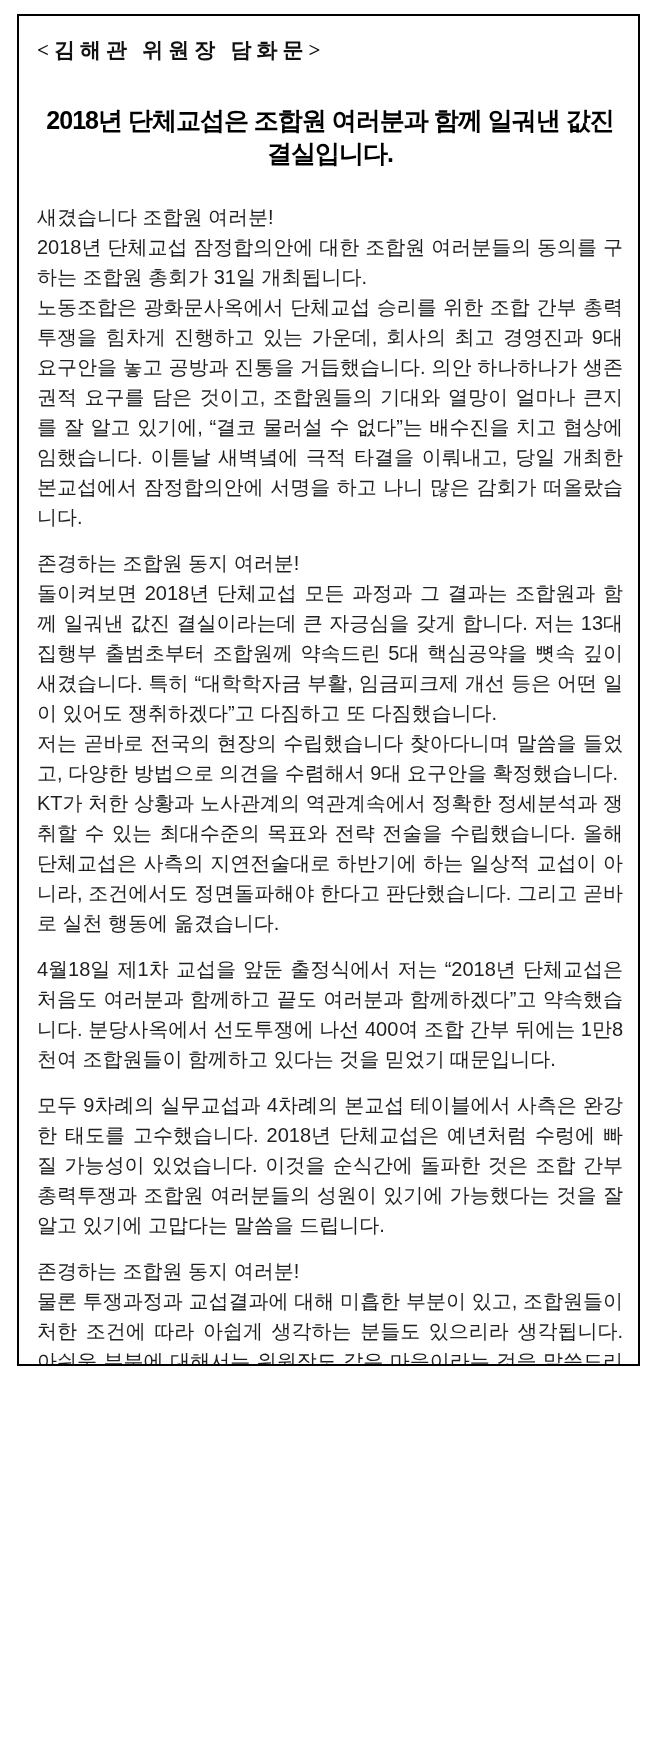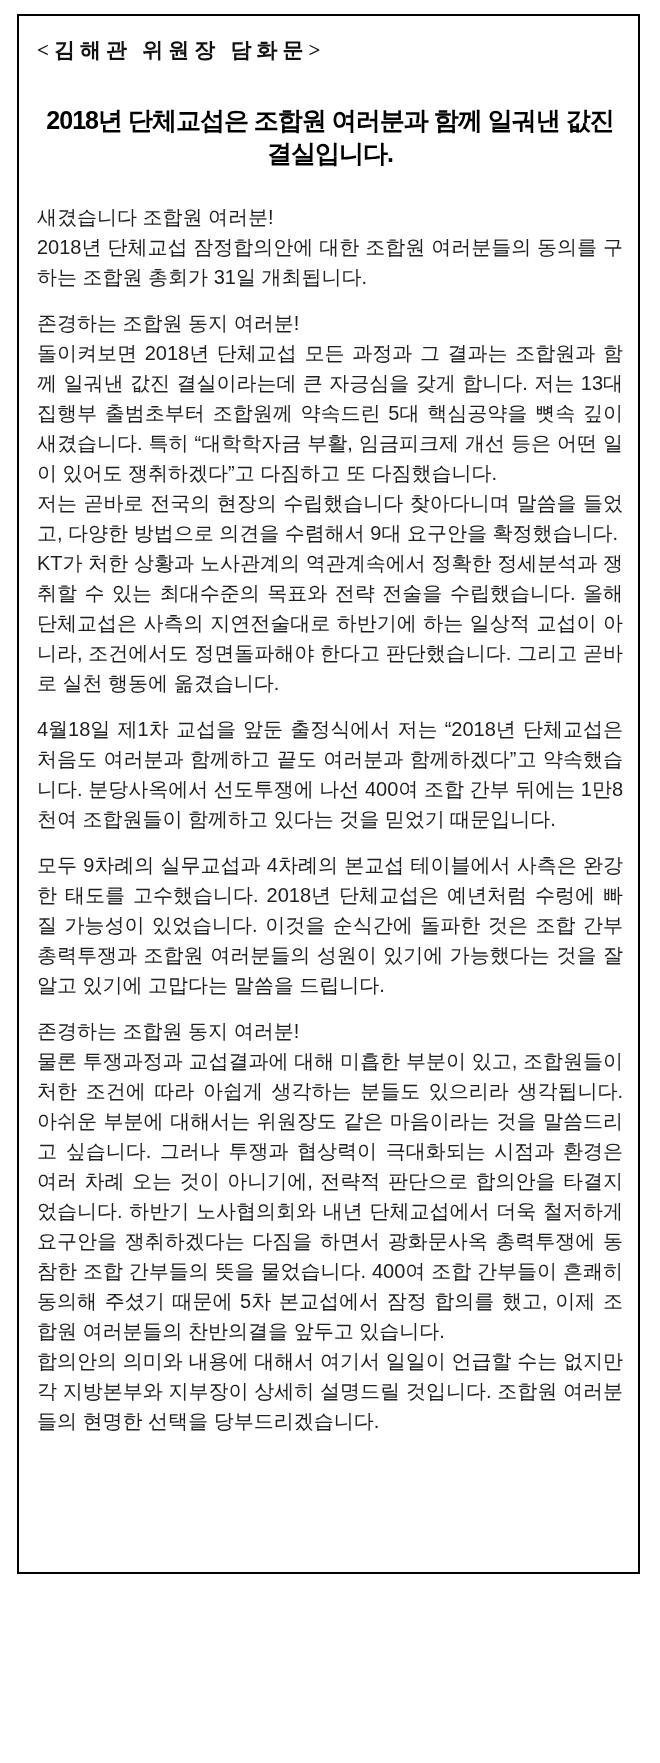--- a/index.html
+++ b/index.html
@@ -12,21 +12,21 @@
     height: 1763px;
     position: relative;
     font-family: "Liberation Sans", "DejaVu Sans", sans-serif;
     color: #1f1f1f;
   }
   .sheet {
     position: absolute;
     left: 17px;
     top: 14px;
     width: 623px;
-    height: 1560px;
+    height: 1352px;
     border: 2px solid #000000;
     box-sizing: border-box;
     padding: 18px 15px 0 18px;
     background: #ffffff;
     overflow: hidden;
   }
   .doc-header {
     font-family: "Liberation Serif", "DejaVu Serif", serif;
     font-size: 21px;
     font-weight: 600;
@@ -66,20 +66,21 @@
 
   <div class="doc-header">&lt;김해관 위원장 담화문&gt;</div>
 
   <h1 class="doc-title">2018년 단체교섭은 조합원 여러분과 함께 일궈낸 값진 결실입니다.</h1>
 
   <div class="doc-body">
 
     <section class="group">
       <p>새겼습니다 조합원 여러분!</p>
       <p>2018년 단체교섭 잠정합의안에 대한 조합원 여러분들의 동의를 구하는 조합원 총회가 31일 개최됩니다.</p>
+      <p>노동조합은 광화문사옥에서 단체교섭 승리를 위한 조합 간부 총력투쟁을 힘차게 진행하고 있는 가운데, 회사의 최고 경영진과 9대 요구안을 놓고 공방과 진통을 거듭했습니다. 의안 하나하나가 생존권적 요구를 담은 것이고, 조합원들의 기대와 열망이 얼마나 큰지를 잘 알고 있기에, “결코 물러설 수 없다”는 배수진을 치고 협상에 임했습니다. 이튿날 새벽녘에 극적 타결을 이뤄내고, 당일 개최한 본교섭에서 잠정합의안에 서명을 하고 나니 많은 감회가 떠올랐습니다.</p>
     </section>
 
     <section class="group">
       <p>존경하는 조합원 동지 여러분!</p>
       <p>돌이켜보면 2018년 단체교섭 모든 과정과 그 결과는 조합원과 함께 일궈낸 값진 결실이라는데 큰 자긍심을 갖게 합니다. 저는 13대 집행부 출범초부터 조합원께 약속드린 5대 핵심공약을 뼛속 깊이 새겼습니다. 특히 “대학학자금 부활, 임금피크제 개선 등은 어떤 일이 있어도 쟁취하겠다”고 다짐하고 또 다짐했습니다.</p>
       <p>저는 곧바로 전국의 현장의 수립했습니다 찾아다니며 말씀을 들었고, 다양한 방법으로 의견을 수렴해서 9대 요구안을 확정했습니다.</p>
       <p>KT가 처한 상황과 노사관계의 역관계속에서 정확한 정세분석과 쟁취할 수 있는 최대수준의 목표와 전략 전술을 수립했습니다. 올해 단체교섭은 사측의 지연전술대로 하반기에 하는 일상적 교섭이 아니라, 조건에서도 정면돌파해야 한다고 판단했습니다. 그리고 곧바로 실천 행동에 옮겼습니다.</p>
     </section>
 
     <section class="group">

